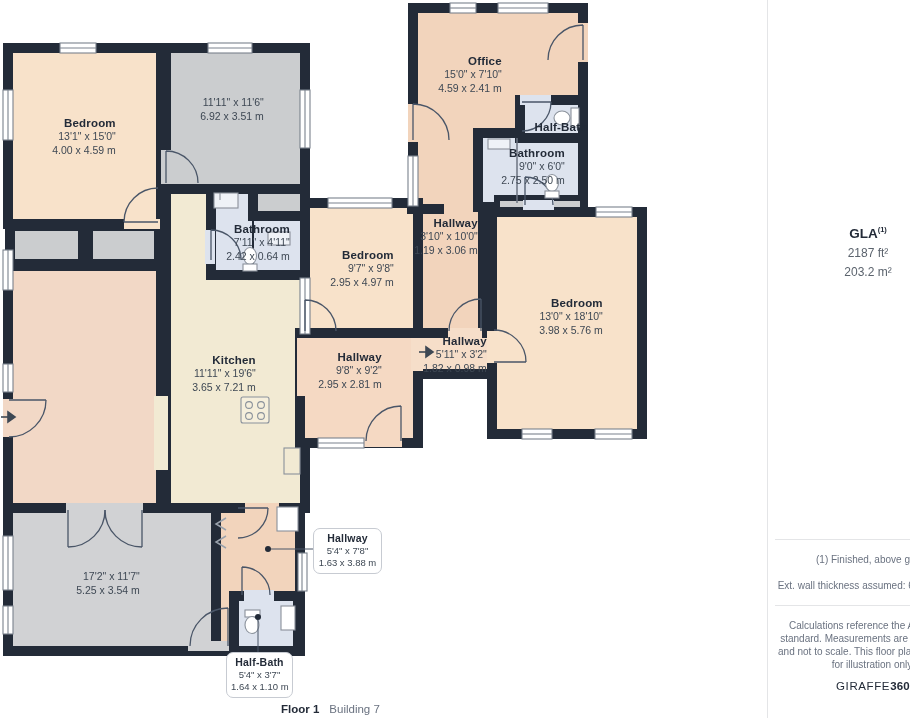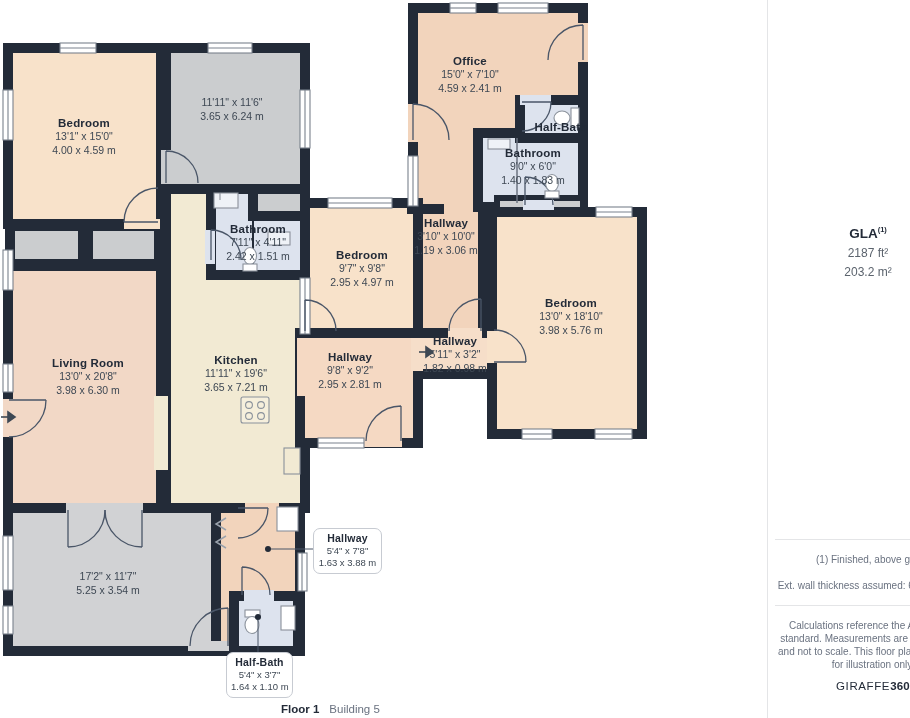--- a/index.html
+++ b/index.html
@@ -1,19 +1,19 @@
 <!DOCTYPE html>
 <html><head>
 <meta charset="utf-8">
 <style>
   html,body{margin:0;padding:0;background:#fff;}
   #app{position:relative;width:910px;height:718px;overflow:hidden;background:#fff;
        font-family:"Liberation Sans",sans-serif;}
   #plan-svg{position:absolute;left:0;top:0;}
-  .room-label{position:absolute;transform:translateX(-50%);text-align:center;white-space:nowrap;
+  .room-label{position:absolute;transform:translateX(-50%);text-align:right;white-space:nowrap;
               pointer-events:none;}
   .rn{font-size:11.5px;font-weight:bold;color:#232B38;line-height:14px;letter-spacing:.2px;}
   .rd{font-size:10.5px;color:#3E4854;line-height:13.5px;}
   .callout{position:absolute;background:#fff;border:1px solid #C7CBD2;border-radius:7px;
            text-align:center;padding:3px 4px 4px;box-sizing:border-box;white-space:nowrap;}
   .callout .rn{font-size:10.5px;line-height:13px;}
   .callout .rd{font-size:9.5px;line-height:12px;}
   .floor-label{position:absolute;font-size:11.5px;color:#232B38;white-space:nowrap;}
   .floor-label b{margin-right:10px;margin-top:48px;}
   .floor-label span{color:#6A7280;}
@@ -198,44 +198,44 @@
   </g>
 </svg>
 
 <div class="room-label" style="left:84px;top:116px">
   <div class="rn">Bedroom</div>
   <div class="rd">13'1" x 15'0"</div>
   <div class="rd">4.00 x 4.59 m</div>
 </div>
 <div class="room-label" style="left:232px;top:96px">
   <div class="rd">11'11" x 11'6"</div>
-  <div class="rd">3.65 x 6.24 m</div>
+  <div class="rd">6.92 x 3.51 m</div>
 </div>
 <div class="room-label" style="left:258px;top:222px">
   <div class="rn">Bathroom</div>
   <div class="rd">7'11" x 4'11"</div>
-  <div class="rd">2.42 x 1.51 m</div>
+  <div class="rd">2.42 x 0.64 m</div>
 </div>
 <div class="room-label" style="left:362px;top:248px">
   <div class="rn">Bedroom</div>
   <div class="rd">9'7" x 9'8"</div>
   <div class="rd">2.95 x 4.97 m</div>
 </div>
 <div class="room-label" style="left:470px;top:54px">
   <div class="rn">Office</div>
   <div class="rd">15'0" x 7'10"</div>
   <div class="rd">4.59 x 2.41 m</div>
 </div>
 <div class="room-label" style="left:561px;top:120px">
   <div class="rn">Half-Bath</div>
 </div>
 <div class="room-label" style="left:533px;top:146px">
   <div class="rn">Bathroom</div>
   <div class="rd">9'0" x 6'0"</div>
-  <div class="rd">1.40 x 1.83 m</div>
+  <div class="rd">2.75 x 2.50 m</div>
 </div>
 <div class="room-label" style="left:446px;top:216px">
   <div class="rn">Hallway</div>
   <div class="rd">3'10" x 10'0"</div>
   <div class="rd">1.19 x 3.06 m</div>
 </div>
 <div class="room-label" style="left:571px;top:296px">
   <div class="rn">Bedroom</div>
   <div class="rd">13'0" x 18'10"</div>
   <div class="rd">3.98 x 5.76 m</div>
@@ -243,26 +243,21 @@
 <div class="room-label" style="left:455px;top:334px">
   <div class="rn">Hallway</div>
   <div class="rd">5'11" x 3'2"</div>
   <div class="rd">1.82 x 0.98 m</div>
 </div>
 <div class="room-label" style="left:350px;top:350px">
   <div class="rn">Hallway</div>
   <div class="rd">9'8" x 9'2"</div>
   <div class="rd">2.95 x 2.81 m</div>
 </div>
-<div class="room-label" style="left:88px;top:356px">
-  <div class="rn">Living Room</div>
-  <div class="rd">13'0" x 20'8"</div>
-  <div class="rd">3.98 x 6.30 m</div>
-</div>
-<div class="room-label" style="left:236px;top:353px">
+<div class="room-label" style="left:224px;top:353px">
   <div class="rn">Kitchen</div>
   <div class="rd">11'11" x 19'6"</div>
   <div class="rd">3.65 x 7.21 m</div>
 </div>
 <div class="room-label" style="left:108px;top:570px">
   <div class="rd">17'2" x 11'7"</div>
   <div class="rd">5.25 x 3.54 m</div>
 </div>
 
 <div class="callout" style="left:313px;top:528px;width:69px">
@@ -270,21 +265,21 @@
   <div class="rd">5'4" x 7'8"</div>
   <div class="rd">1.63 x 3.88 m</div>
 </div>
 <div class="callout" style="left:226px;top:652px;width:67px">
   <div class="rn">Half-Bath</div>
   <div class="rd">5'4" x 3'7"</div>
   <div class="rd">1.64 x 1.10 m</div>
 </div>
 
 <div class="floor-label" style="left:281px;top:703px">
-  <b>Floor 1</b><span>Building 5</span>
+  <b>Floor 1</b><span>Building 7</span>
 </div>
 
 <div class="v-divider"></div>
 
 <div class="gla-block">
   <div class="gla-title"><span>GLA</span><sup>(1)</sup></div>
   <div class="gla-val">2187 ft²</div>
   <div class="gla-val">203.2 m²</div>
 </div>
 

